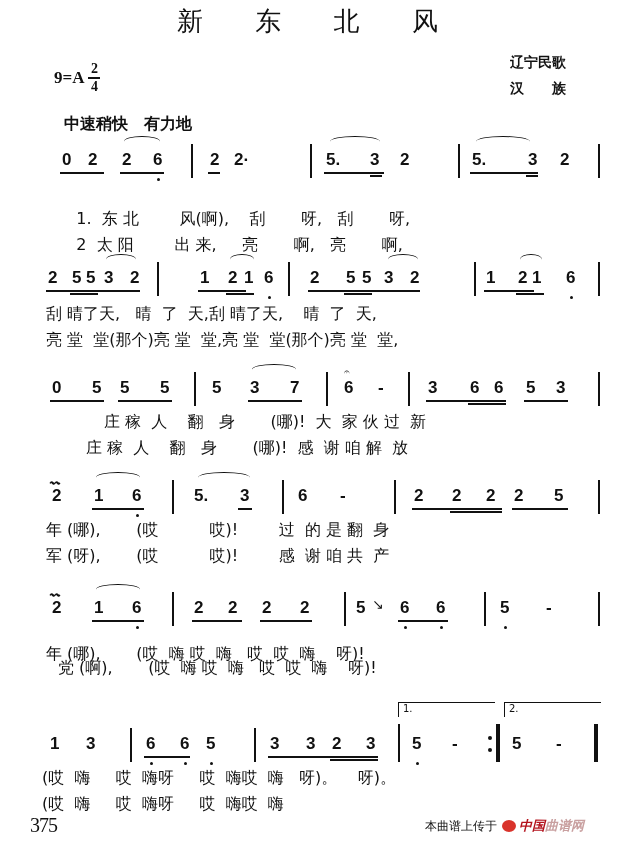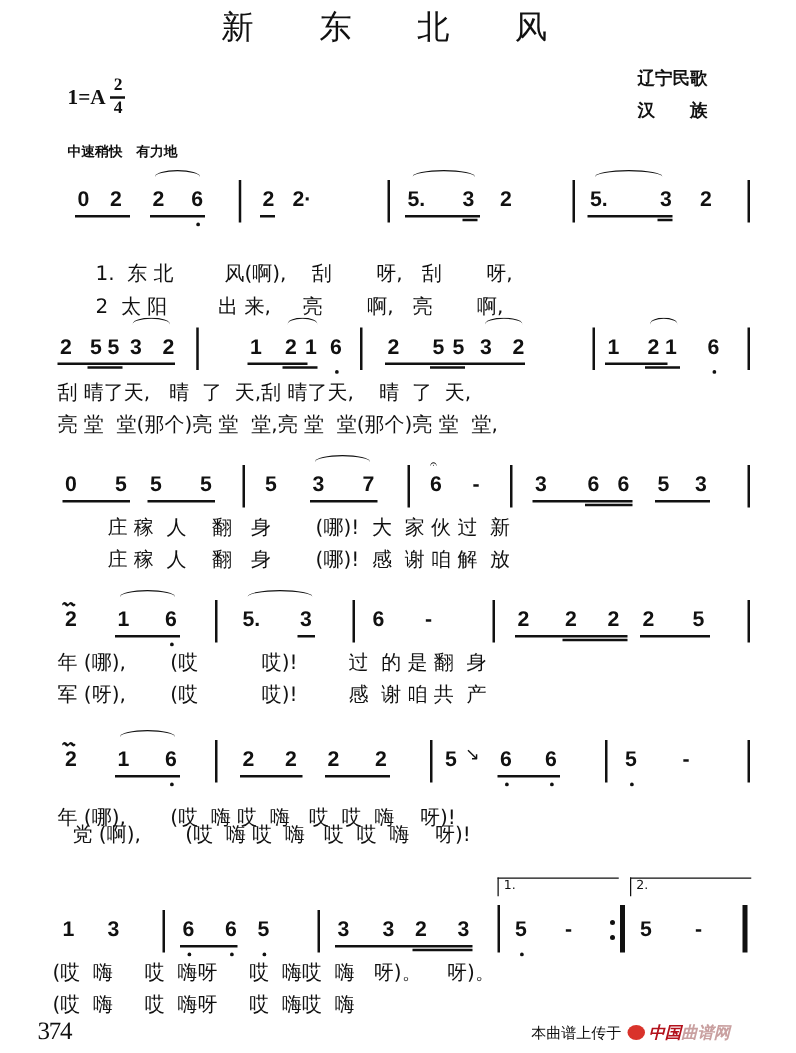--- a/index.html
+++ b/index.html
@@ -7,21 +7,21 @@
          font-family: "DejaVu Sans", "Liberation Sans", sans-serif; color: #111; }
   .abs { position: absolute; }
   .title { top: 4px; left: 0; width: 637px; text-align: center; font-size: 26px;
            letter-spacing: 22px; font-family: "DejaVu Serif", serif; }
   .key { top: 62px; left: 54px; font-size: 17px; font-weight: bold;
          font-family: "Liberation Serif", serif; display: flex; align-items: center; }
   .frac { display: inline-flex; flex-direction: column; align-items: center;
           margin-left: 4px; font-size: 14px; line-height: 14px; }
   .frac .bar { width: 12px; height: 2px; background: #111; margin: 1px 0; }
   .credit { left: 510px; font-size: 14px; font-weight: bold; }
-  .tempo { top: 114px; left: 54px; font-size: 11px; font-weight: bold; }
+  .tempo { top: 114px; left: 64px; font-size: 16px; font-weight: bold; }
   .staff { position: absolute; left: 0; width: 637px; }
   .notes { position: absolute; height: 30px; font-family: "Liberation Sans", sans-serif;
            font-weight: bold; font-size: 17px; }
   .n { position: absolute; top: 0; }
   .ul { position: absolute; height: 1.5px; background: #111; }
   .barline { position: absolute; width: 2px; background: #111; }
   .slur { position: absolute; border-top: 1.5px solid #111; border-radius: 50% 50% 0 0; height: 10px; }
   .dot { position: absolute; width: 3px; height: 3px; background: #111; border-radius: 50%; }
   .lyr { position: absolute; font-size: 16px; white-space: pre; }
   .pagenum { left: 30px; top: 814px; font-size: 20px; font-family: "Liberation Serif", serif; letter-spacing: -1px; }
@@ -34,21 +34,21 @@
   .thick { position: absolute; width: 4px; background: #111; }
   .mordent { position: absolute; font-size: 10px; font-weight: bold; }
   .fermata { position: absolute; font-size: 10px; }
 </style>
 </head>
 <body>
 
 <div class="abs title">新 东 北 风</div>
 
 <div class="abs key">
-  <span>1=A</span>
+  <span>9=A</span>
   <span class="frac">
     <span>2</span>
     <span class="bar"></span>
     <span>4</span>
   </span>
 </div>
 
 <div class="abs credit" style="top:54px">辽宁民歌</div>
 <div class="abs credit" style="top:80px">汉　　族</div>
 
@@ -157,21 +157,21 @@
   <div class="ul" style="left:248px;top:22px;width:54px"></div>
   <div class="ul" style="left:426px;top:22px;width:80px"></div>
   <div class="ul" style="left:468px;top:25px;width:38px"></div>
   <div class="ul" style="left:524px;top:22px;width:44px"></div>
   <div class="slur" style="left:252px;top:-14px;width:44px"></div>
   <div class="fermata" style="left:344px;top:-12px">𝄐</div>
   <div class="barline" style="left:194px;top:-6px;height:34px"></div>
   <div class="barline" style="left:326px;top:-6px;height:34px"></div>
   <div class="barline" style="left:408px;top:-6px;height:34px"></div>
   <div class="barline" style="left:598px;top:-6px;height:34px"></div>
-  <div class="lyr" style="top:34px;left:86px"><span>庄</span> <span>稼</span>  <span>人</span>    <span>翻</span>   <span>身</span>       <span>(哪)!</span>  <span>大</span>  <span>家</span> <span>伙</span> <span>过</span>  <span>新</span></div>
+  <div class="lyr" style="top:34px;left:104px"><span>庄</span> <span>稼</span>  <span>人</span>    <span>翻</span>   <span>身</span>       <span>(哪)!</span>  <span>大</span>  <span>家</span> <span>伙</span> <span>过</span>  <span>新</span></div>
   <div class="lyr" style="top:60px;left:86px"><span>庄</span> <span>稼</span>  <span>人</span>    <span>翻</span>   <span>身</span>       <span>(哪)!</span>  <span>感</span>  <span>谢</span> <span>咱</span> <span>解</span>  <span>放</span></div>
 </div>
 
 <div class="staff" style="top:486px">
   <div class="mordent" style="left:50px;top:-12px">〰</div>
   <div class="notes" style="left:0;width:637px">
     <span class="n" style="left:52px">2</span>
     <span class="n" style="left:94px">1</span>
     <span class="n" style="left:132px">6</span>
     <span class="n" style="left:194px">5.</span>
@@ -263,20 +263,20 @@
   <div class="barline" style="left:254px;top:-6px;height:34px"></div>
   <div class="barline" style="left:398px;top:-10px;height:38px;width:1.5px"></div>
   <div class="dot" style="left:488px;top:2px;width:4px;height:4px"></div>
   <div class="dot" style="left:488px;top:14px;width:4px;height:4px"></div>
   <div class="thick" style="left:496px;top:-10px;height:38px"></div>
   <div class="thick" style="left:594px;top:-10px;height:38px"></div>
   <div class="lyr" style="top:34px;left:42px"><span>(哎</span>  <span>嗨</span>     <span>哎</span>  <span>嗨</span><span>呀</span>     <span>哎</span>  <span>嗨</span><span>哎</span>  <span>嗨</span>   <span>呀)。</span>    <span>呀)。</span></div>
   <div class="lyr" style="top:60px;left:42px"><span>(哎</span>  <span>嗨</span>     <span>哎</span>  <span>嗨</span><span>呀</span>     <span>哎</span>  <span>嗨</span><span>哎</span>  <span>嗨</span></div>
 </div>
 
-<div class="abs pagenum">374</div>
+<div class="abs pagenum">375</div>
 
 <div class="abs upload">
   <span>本曲谱上传于</span>
   <span class="logo-icon"></span>
   <span class="brand-a">中国</span>
   <span class="brand-b">曲谱网</span>
 </div>
 
 </body></html>

